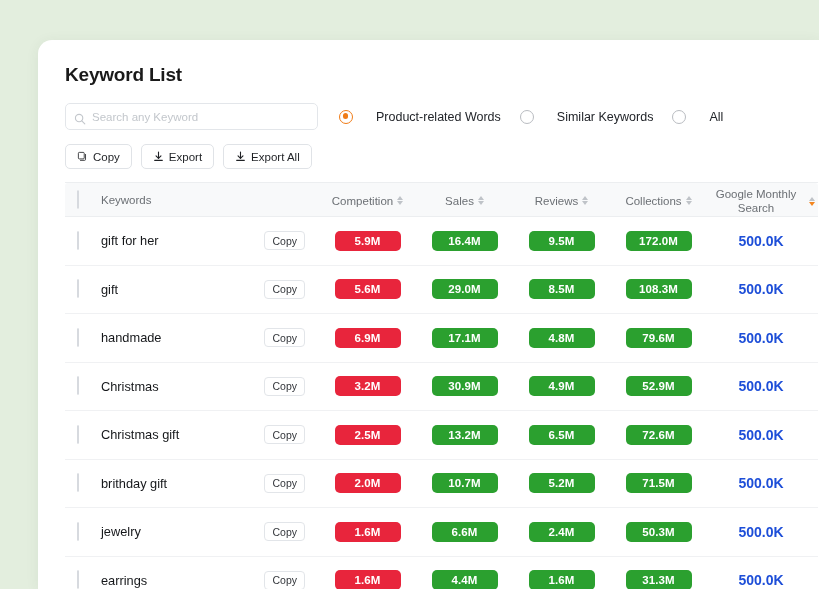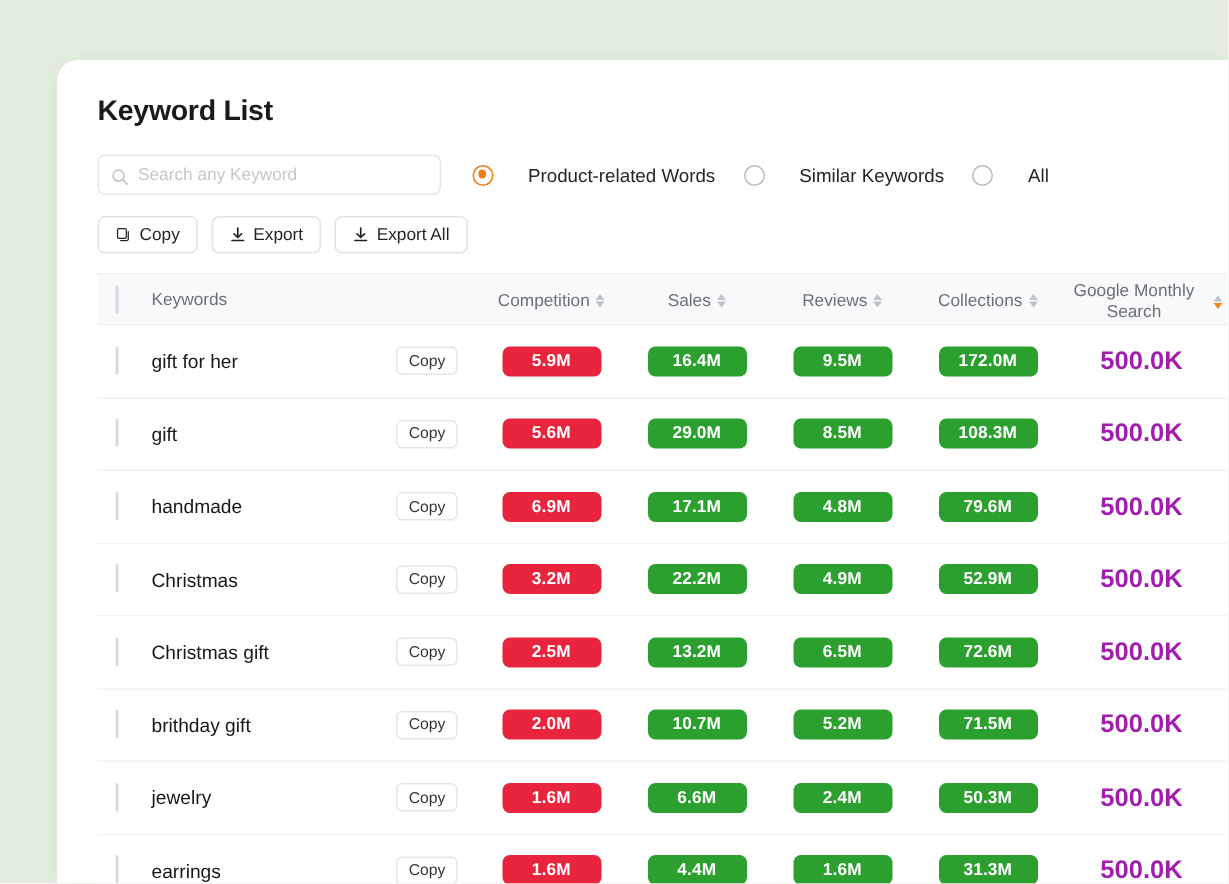--- a/index.html
+++ b/index.html
@@ -33,21 +33,21 @@
   }
 
   
   .filter-row {
     display: flex;
     align-items: center;
     margin-top: 17px;
   }
   .search-box {
     position: relative;
-    width: 229px; height: 27px;
+    width: 253px; height: 27px;
     border: 1px solid #e3e6ea;
     border-radius: 5px;
     background: #fff;
     display: flex;
     align-items: center;
     padding-left: 26px;
   }
   .search-box .s-icon {
     position: absolute; left: 8px; top: 50%;
     transform: translateY(-50%);
@@ -198,23 +198,23 @@
     color: #fff;
     font-size: 11.5px;
     font-weight: bold;
     text-align: center;
     letter-spacing: .1px;
   }
   .pill.red   { background: #e8253c; }
   .pill.green { background: #2ba02f; }
 
   .gms {
-    font-size: 17px;
+    font-size: 14px;
     font-weight: bold;
-    color: #a21caf;
+    color: #1d4ed8;
   }
 </style>
 </head>
 <body>
 
 <div class="page">
   <div class="card">
     <div class="inner">
 
       <div class="page-title">Keyword List</div>
@@ -374,21 +374,21 @@
               <div class="c-num"><span class="pill green">79.6M</span></div>
               <div class="c-gms"><span class="gms">500.0K</span></div>
             </div>
             <div class="tr">
               <div class="c-chk"><span class="chk"></span></div>
               <div class="c-kw">
                 <span class="kw-text">Christmas</span>
                 <button class="copy-sm">Copy</button>
               </div>
               <div class="c-num"><span class="pill red">3.2M</span></div>
-              <div class="c-num"><span class="pill green">22.2M</span></div>
+              <div class="c-num"><span class="pill green">30.9M</span></div>
               <div class="c-num"><span class="pill green">4.9M</span></div>
               <div class="c-num"><span class="pill green">52.9M</span></div>
               <div class="c-gms"><span class="gms">500.0K</span></div>
             </div>
             <div class="tr">
               <div class="c-chk"><span class="chk"></span></div>
               <div class="c-kw">
                 <span class="kw-text">Christmas gift</span>
                 <button class="copy-sm">Copy</button>
               </div>

